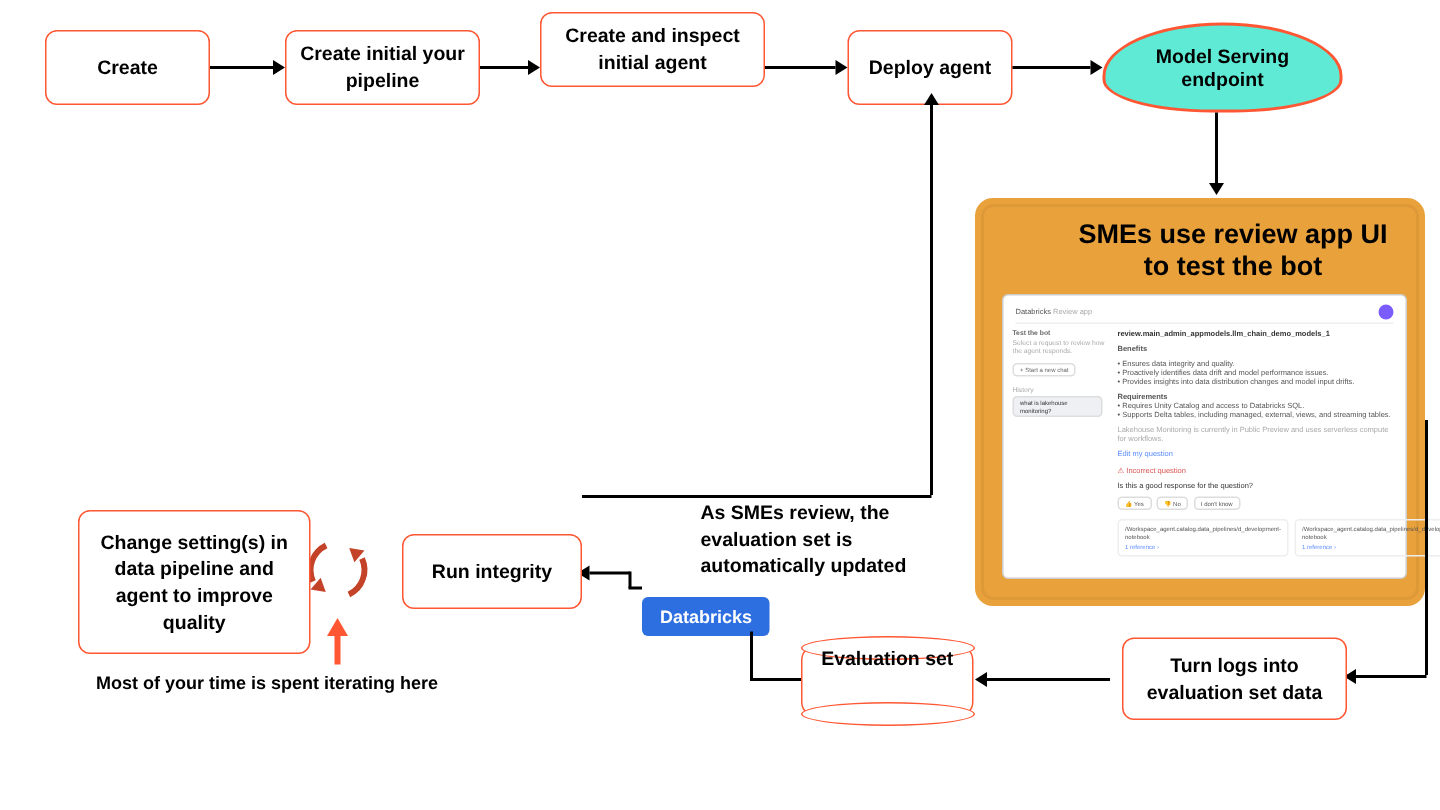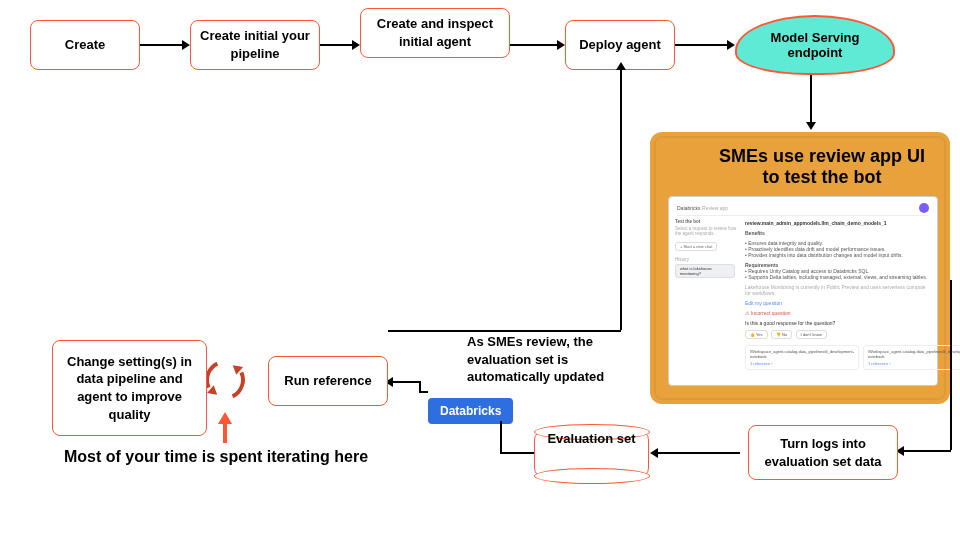--- a/index.html
+++ b/index.html
@@ -101,21 +101,21 @@
     transform: rotate(50deg);
   }
 
   .red-up-arrow {
     position:absolute; width:0; height:0;
     border-left:7px solid transparent; border-right:7px solid transparent; border-bottom:12px solid #ff5733;
   }
   .red-up-stem { position:absolute; width:4px; background:#ff5733; }
 
   .iter-label {
-    position:absolute; font-size:16px; font-weight:700;
+    position:absolute; font-size:12px; font-weight:700;
   }
   .note {
     position:absolute; font-size:13px; font-weight:700; line-height:1.35;
   }
 </style>
 </head>
 <body>
 
 <div class="box" style="left:30px; top:20px; width:110px; height:50px;">
     <span>Create</span>
@@ -209,21 +209,21 @@
 <div class="note" style="left:467px; top:333px; width:185px;"><span>As SMEs review, the evaluation set is automatically updated</span></div>
 
 <div class="arrow-line" style="left:500px; top:452px; width:34px; height:1.5px;"></div>
 <div class="arrow-line" style="left:500px; top:421px; width:1.5px; height:32px;"></div>
 <div class="arrow-line" style="left:419px; top:391px; width:9px; height:1.5px;"></div>
 <div class="arrow-line" style="left:419px; top:381px; width:1.5px; height:11px;"></div>
 <div class="arrow-line" style="left:393px; top:381px; width:27px; height:1.5px;"></div>
 <div class="arrow-head arrow-left" style="left:385px; top:377px;"></div>
 
 <div class="box" style="left:268px; top:356px; width:120px; height:50px;">
-    <span>Run reference</span>
+    <span>Run integrity</span>
   </div>
 
 <div class="cycle-icon" style="left:205px; top:360px;"></div>
 
 <div class="red-up-stem" style="left:223px; top:423px; height:20px;"></div>
 <div class="red-up-arrow" style="left:218px; top:412px;"></div>
 
 <div class="iter-label" style="left:64px; top:448px;"><span>Most of your time is spent iterating here</span></div>
 
 <div class="box" style="left:28px; top:340px; width:155px; height:96px;margin-left:24px;">

